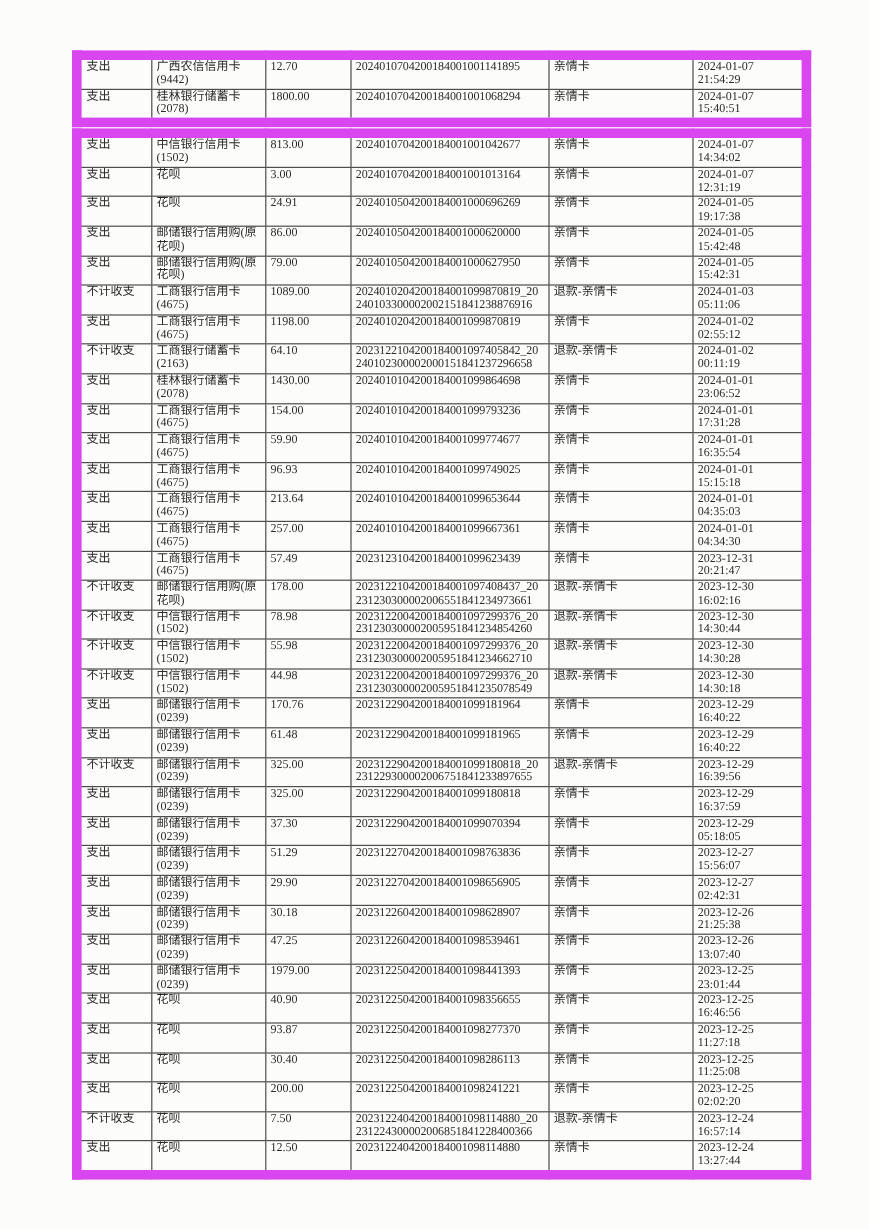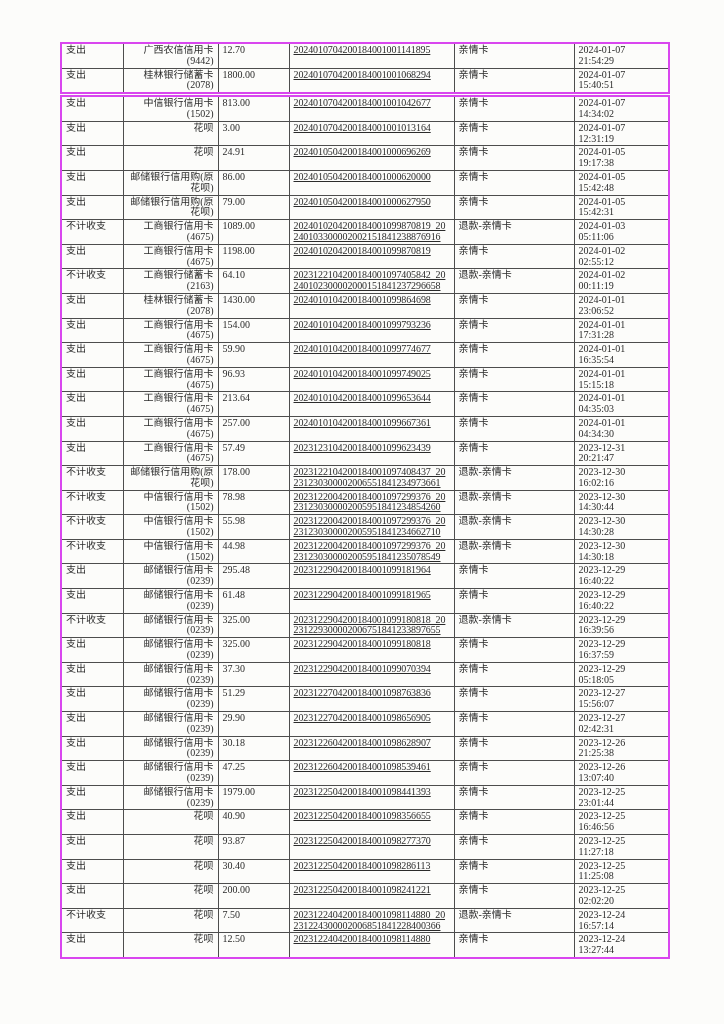--- a/index.html
+++ b/index.html
@@ -19,38 +19,38 @@
   .table-area {
     position: absolute;
     left: 60px;
     top: 42px;
     width: 608px;
   }
   table.txn-table {
     border-collapse: collapse;
     table-layout: fixed;
     width: 608px;
-    border: 2px solid #d946ef;
+    border: 8px solid #d946ef;
   }
   table.txn-table + table.txn-table {
     margin-top: 1px;
   }
   td {
     border: 1px solid #4d4d4d;
     vertical-align: top;
     padding: 1px 4px;
     font-size: 10px;
     line-height: 10.8px;
     overflow: hidden;
     color: #2b2b2b;
   }
   td.c-type    { }
-  td.c-account { word-break: normal; line-break: strict; text-align: right; }
+  td.c-account { word-break: normal; line-break: strict; }
   td.c-amount  { }
-  td.c-order   { word-break: break-all; letter-spacing: -0.1px; text-decoration: underline; }
+  td.c-order   { word-break: break-all; letter-spacing: -0.1px; }
   td.c-method  { }
   td.c-datetime .date, td.c-datetime .time { white-space: nowrap; }
 </style>
 </head>
 <body>
 
 <div class="page">
   <div class="table-area">
 
     <table class="txn-table">
@@ -323,21 +323,21 @@
     <td class="c-method">退款-亲情卡</td>
     <td class="c-datetime">
       <div class="date">2023-12-30</div>
       <div class="time">14:30:18</div>
     </td>
   </tr>
 
   <tr>
     <td class="c-type">支出</td>
     <td class="c-account">邮储银行信用卡(0239)</td>
-    <td class="c-amount">295.48</td>
+    <td class="c-amount">170.76</td>
     <td class="c-order">2023122904200184001099181964</td>
     <td class="c-method">亲情卡</td>
     <td class="c-datetime">
       <div class="date">2023-12-29</div>
       <div class="time">16:40:22</div>
     </td>
   </tr>
 
   <tr>
     <td class="c-type">支出</td>

